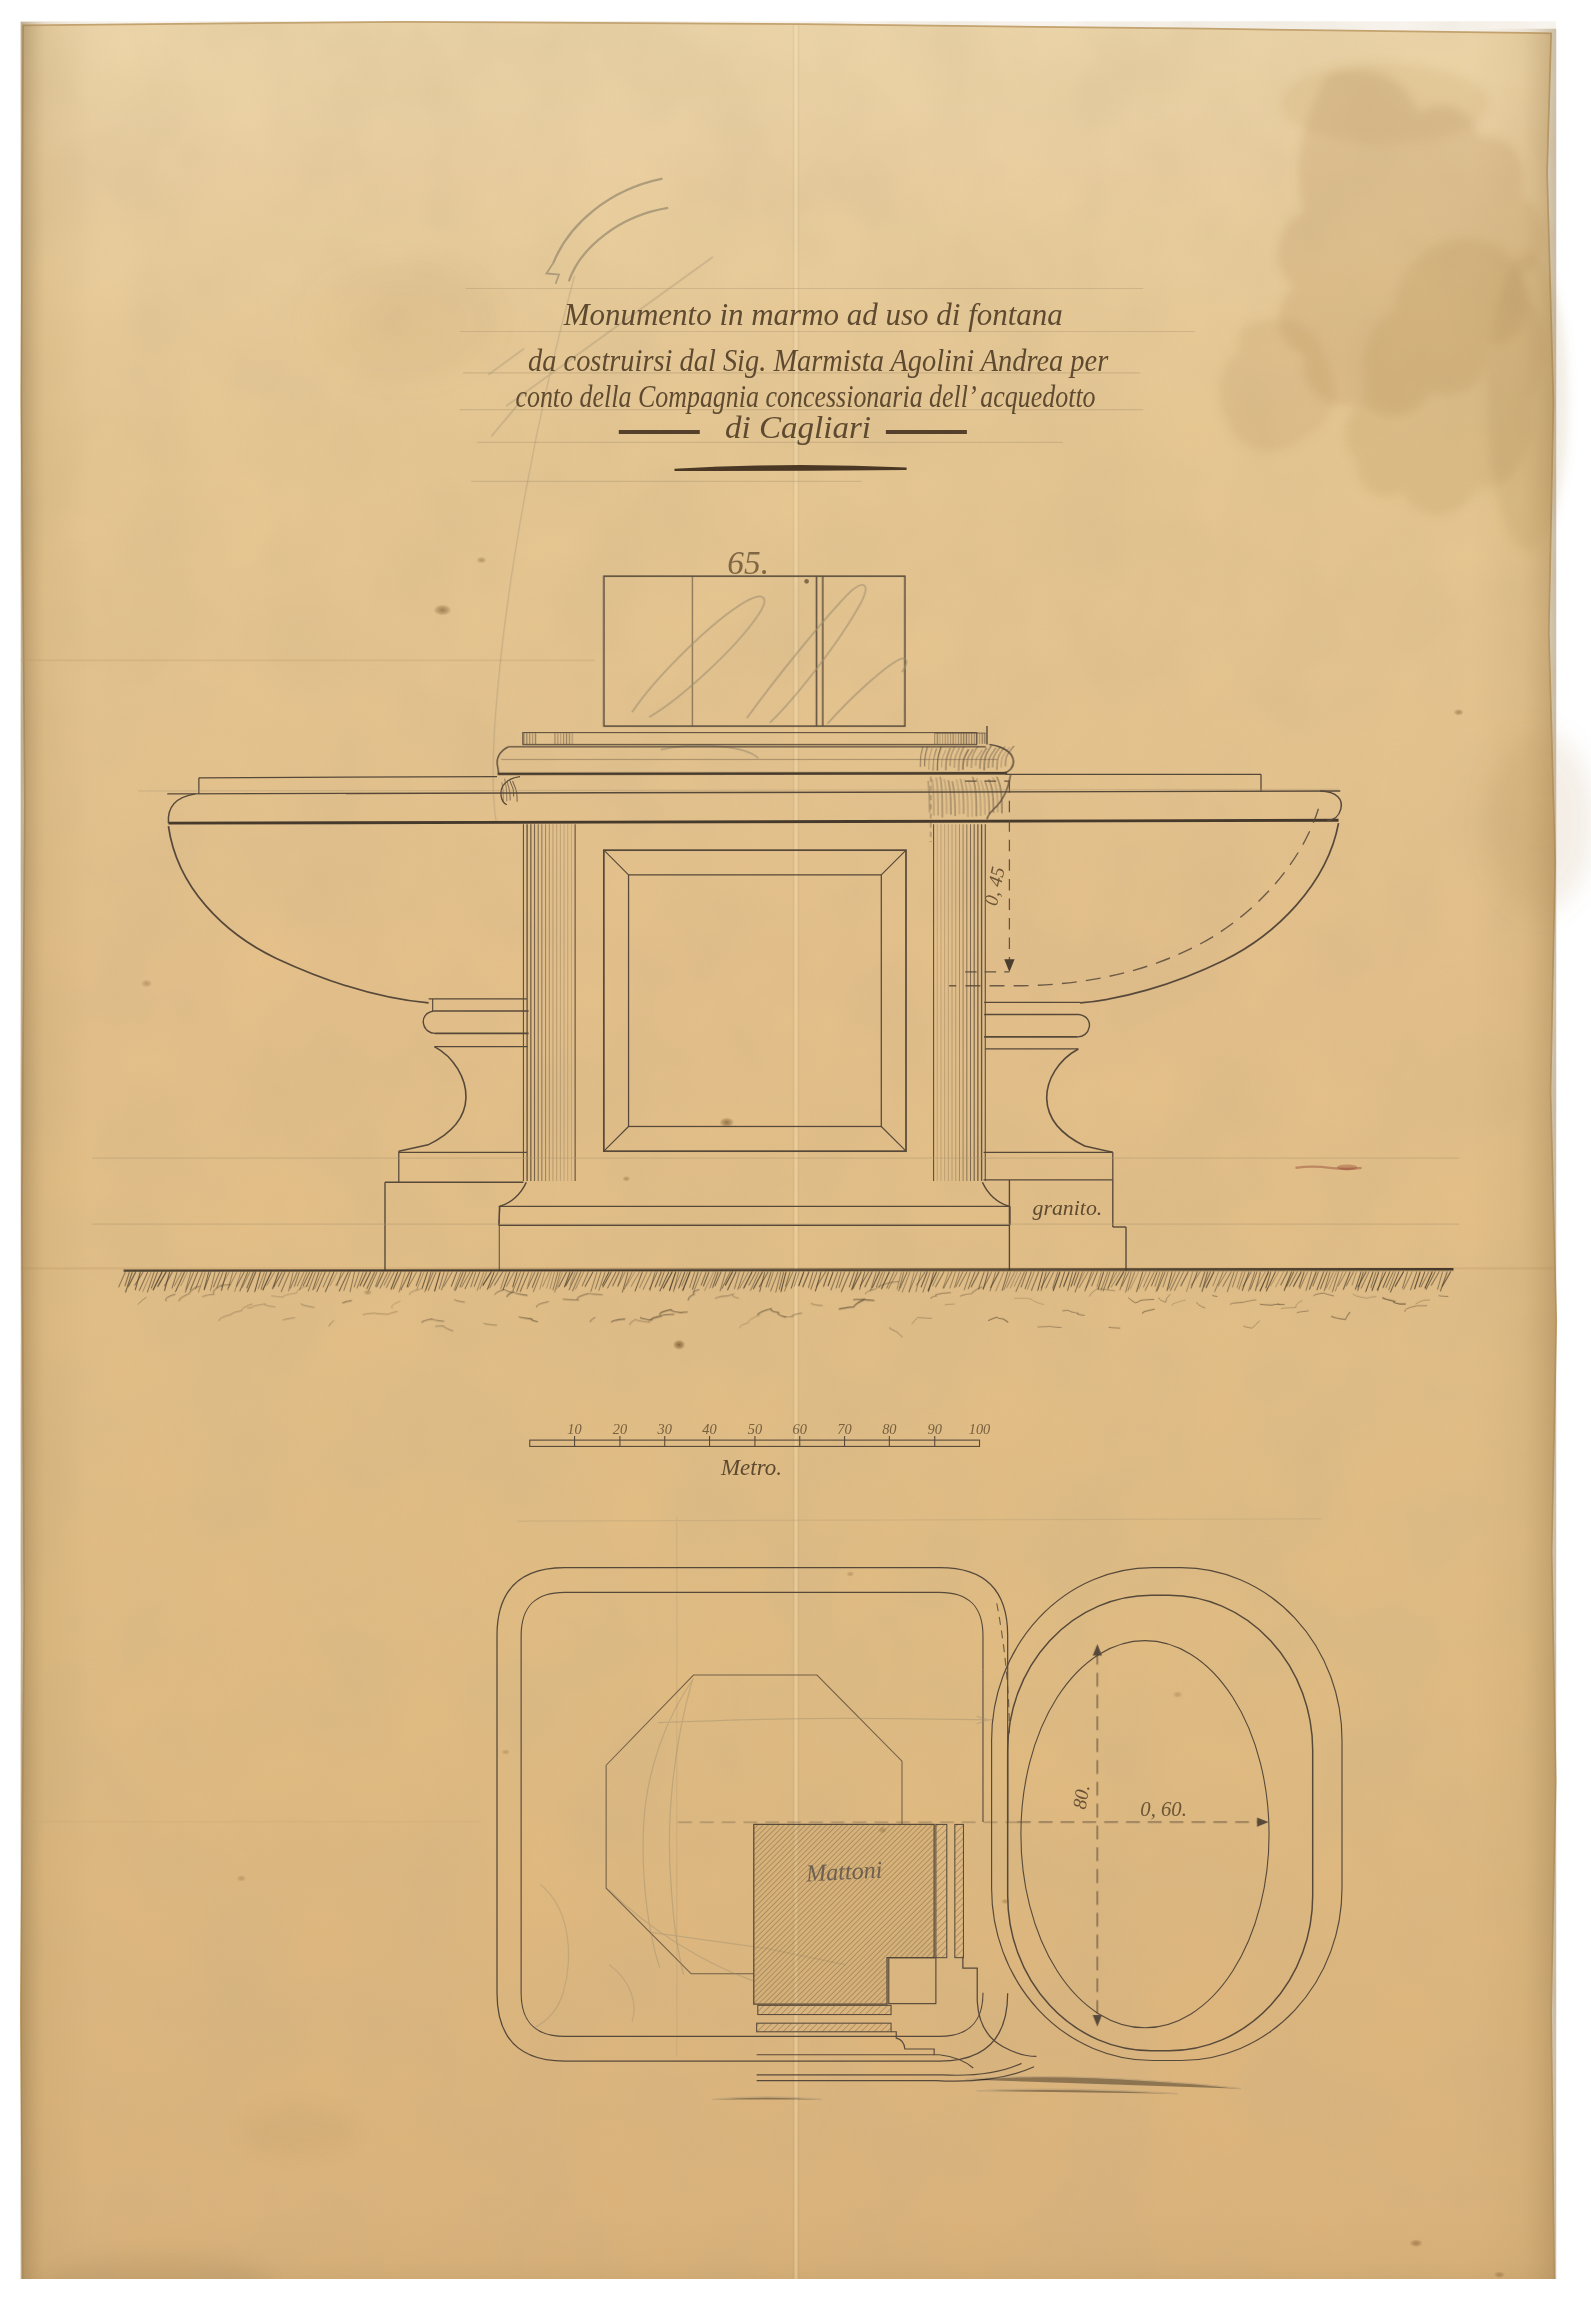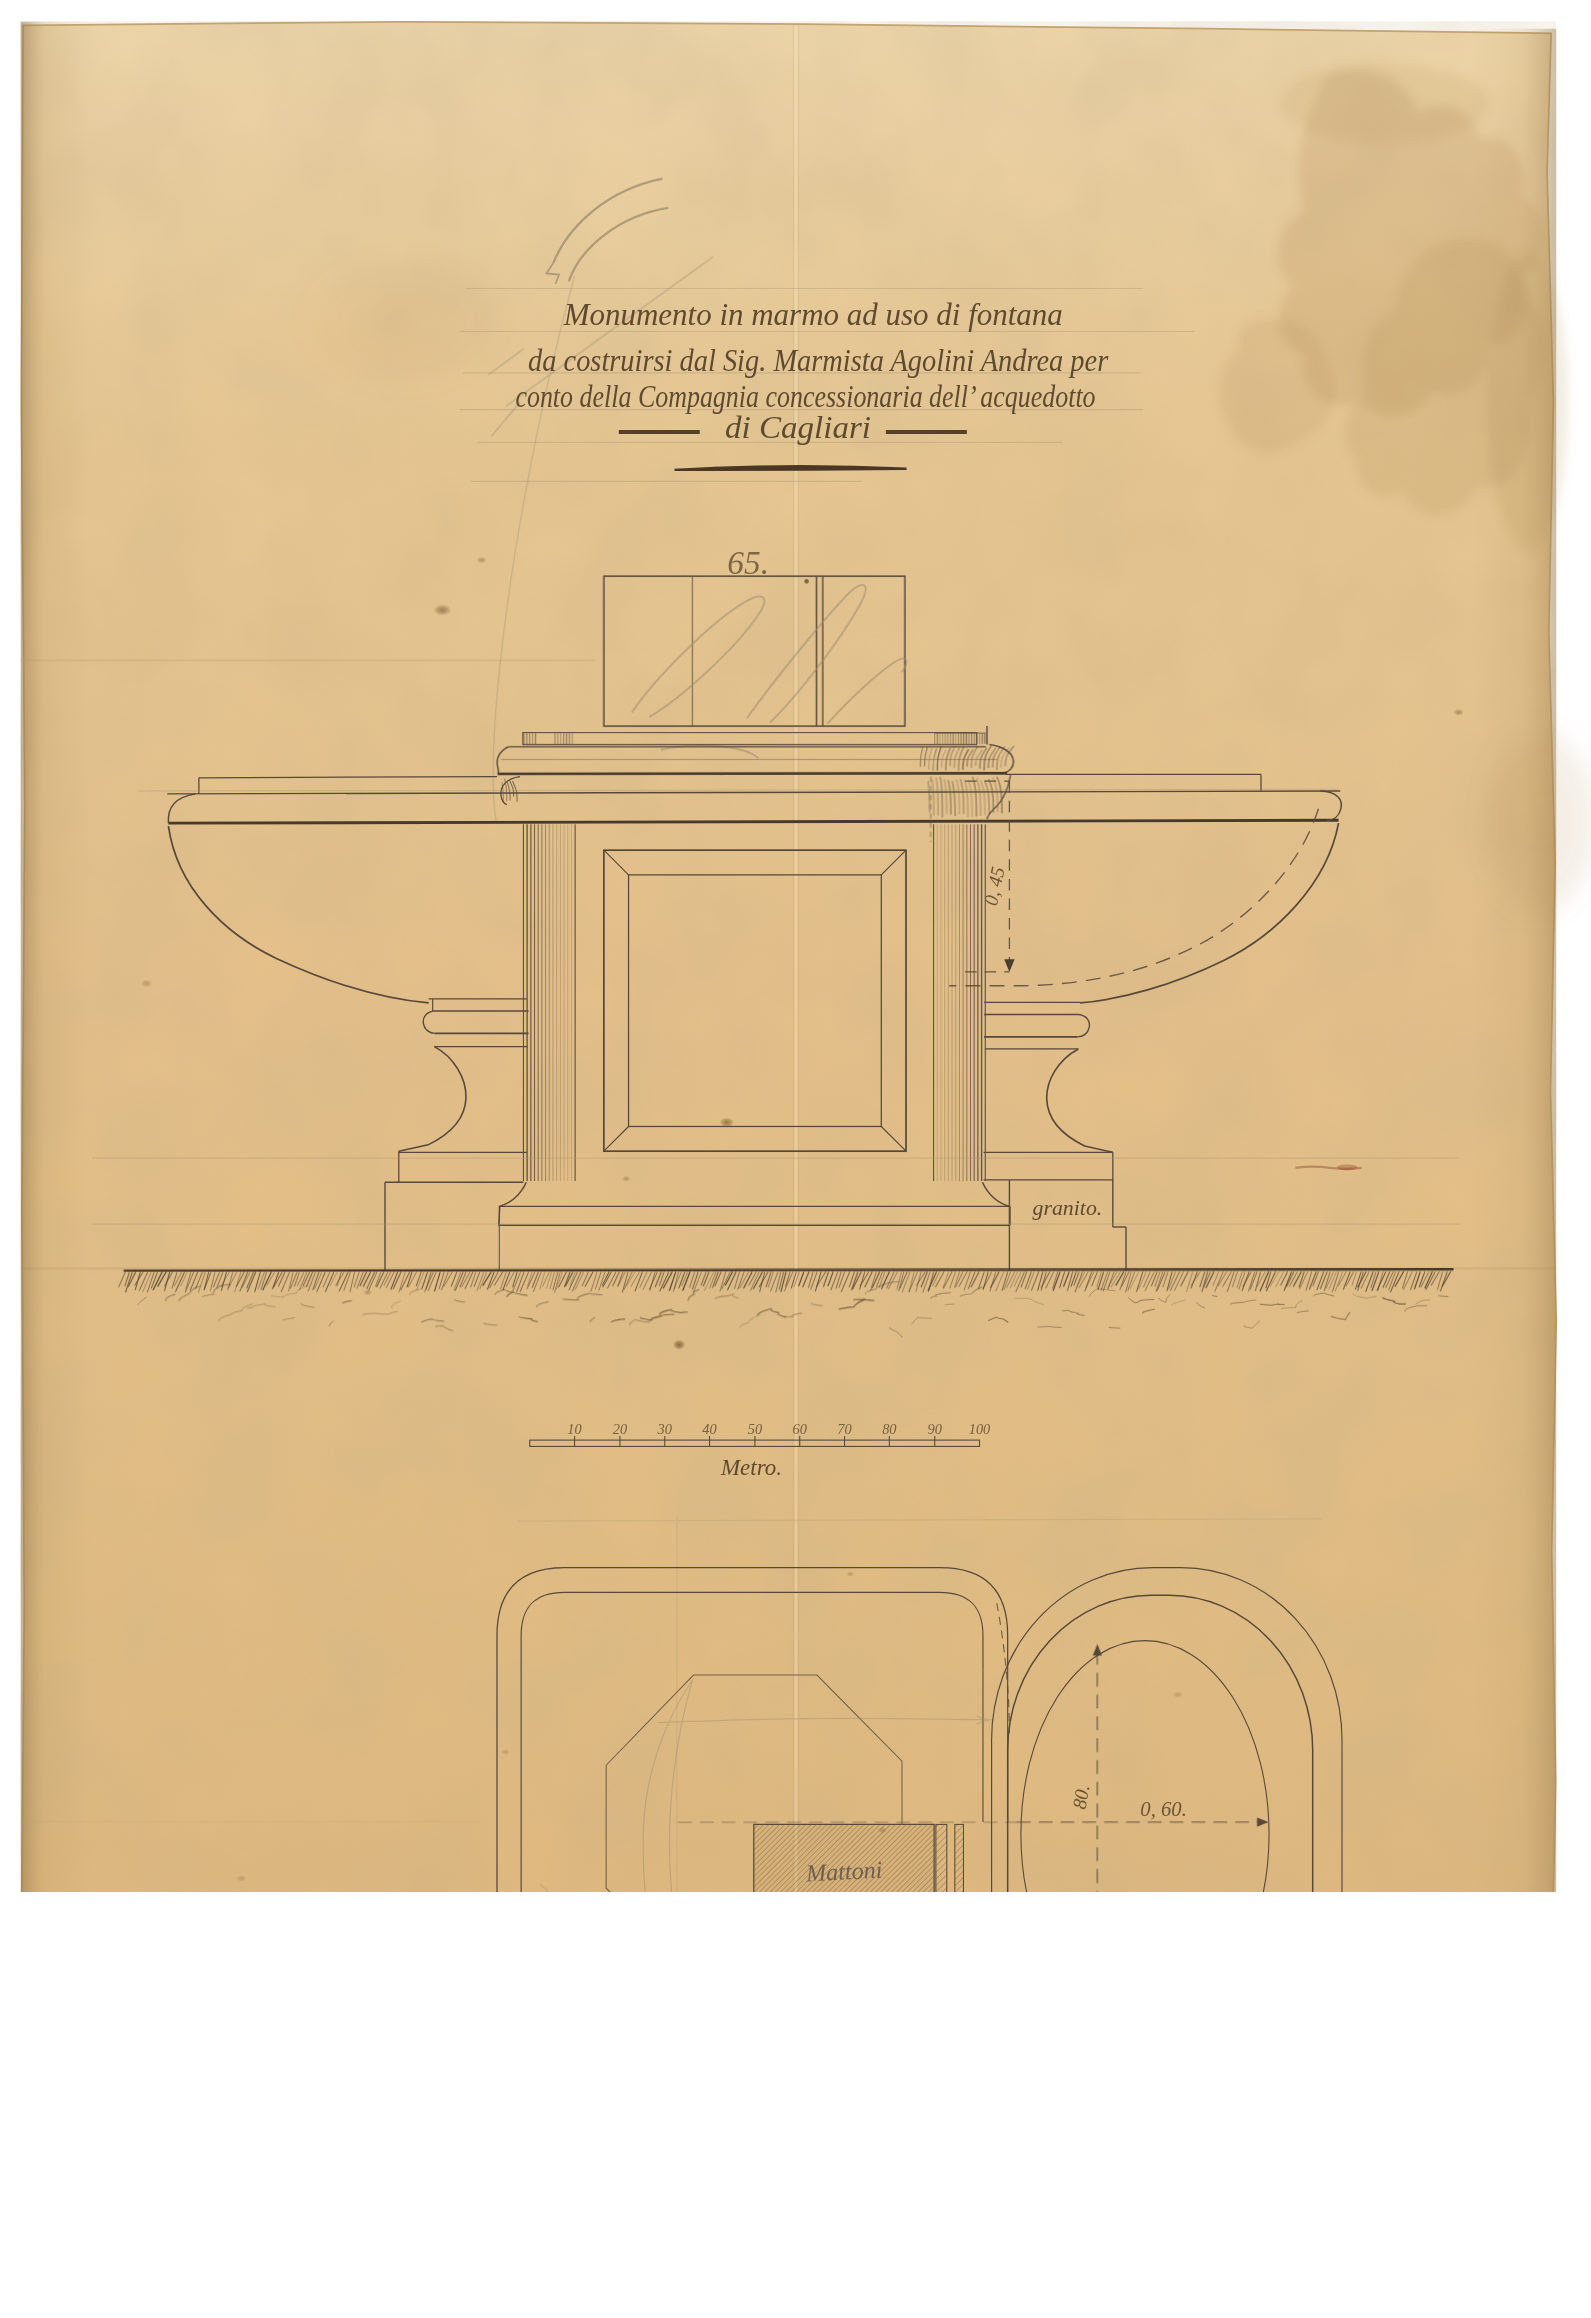--- a/index.html
+++ b/index.html
@@ -1,14 +1,14 @@
 <!DOCTYPE html>
 <html style="font-size:9.2px"><head><meta charset="utf-8"><style>
 html,body{margin:0;padding:0;background:#ffffff;}
-#page{position:relative;width:1592px;height:1892px;overflow:hidden;background:#ffffff;font-family:"Liberation Serif",serif;}
+#page{position:relative;width:1592px;height:2279px;overflow:hidden;background:#ffffff;font-family:"Liberation Serif",serif;}
 </style></head><body>
 <div id="page">
 <svg width="1592" height="2319" viewBox="0 0 2771 4037" xmlns="http://www.w3.org/2000/svg">
 <defs>
 <linearGradient id="paperv" x1="0" y1="0" x2="0" y2="1">
 <stop offset="0" stop-color="#f0daae"></stop>
 <stop offset="0.07" stop-color="#eed3a3"></stop>
 <stop offset="0.18" stop-color="#eaca94"></stop>
 <stop offset="0.42" stop-color="#e7c28b"></stop>
 <stop offset="0.72" stop-color="#e3bd82"></stop>

